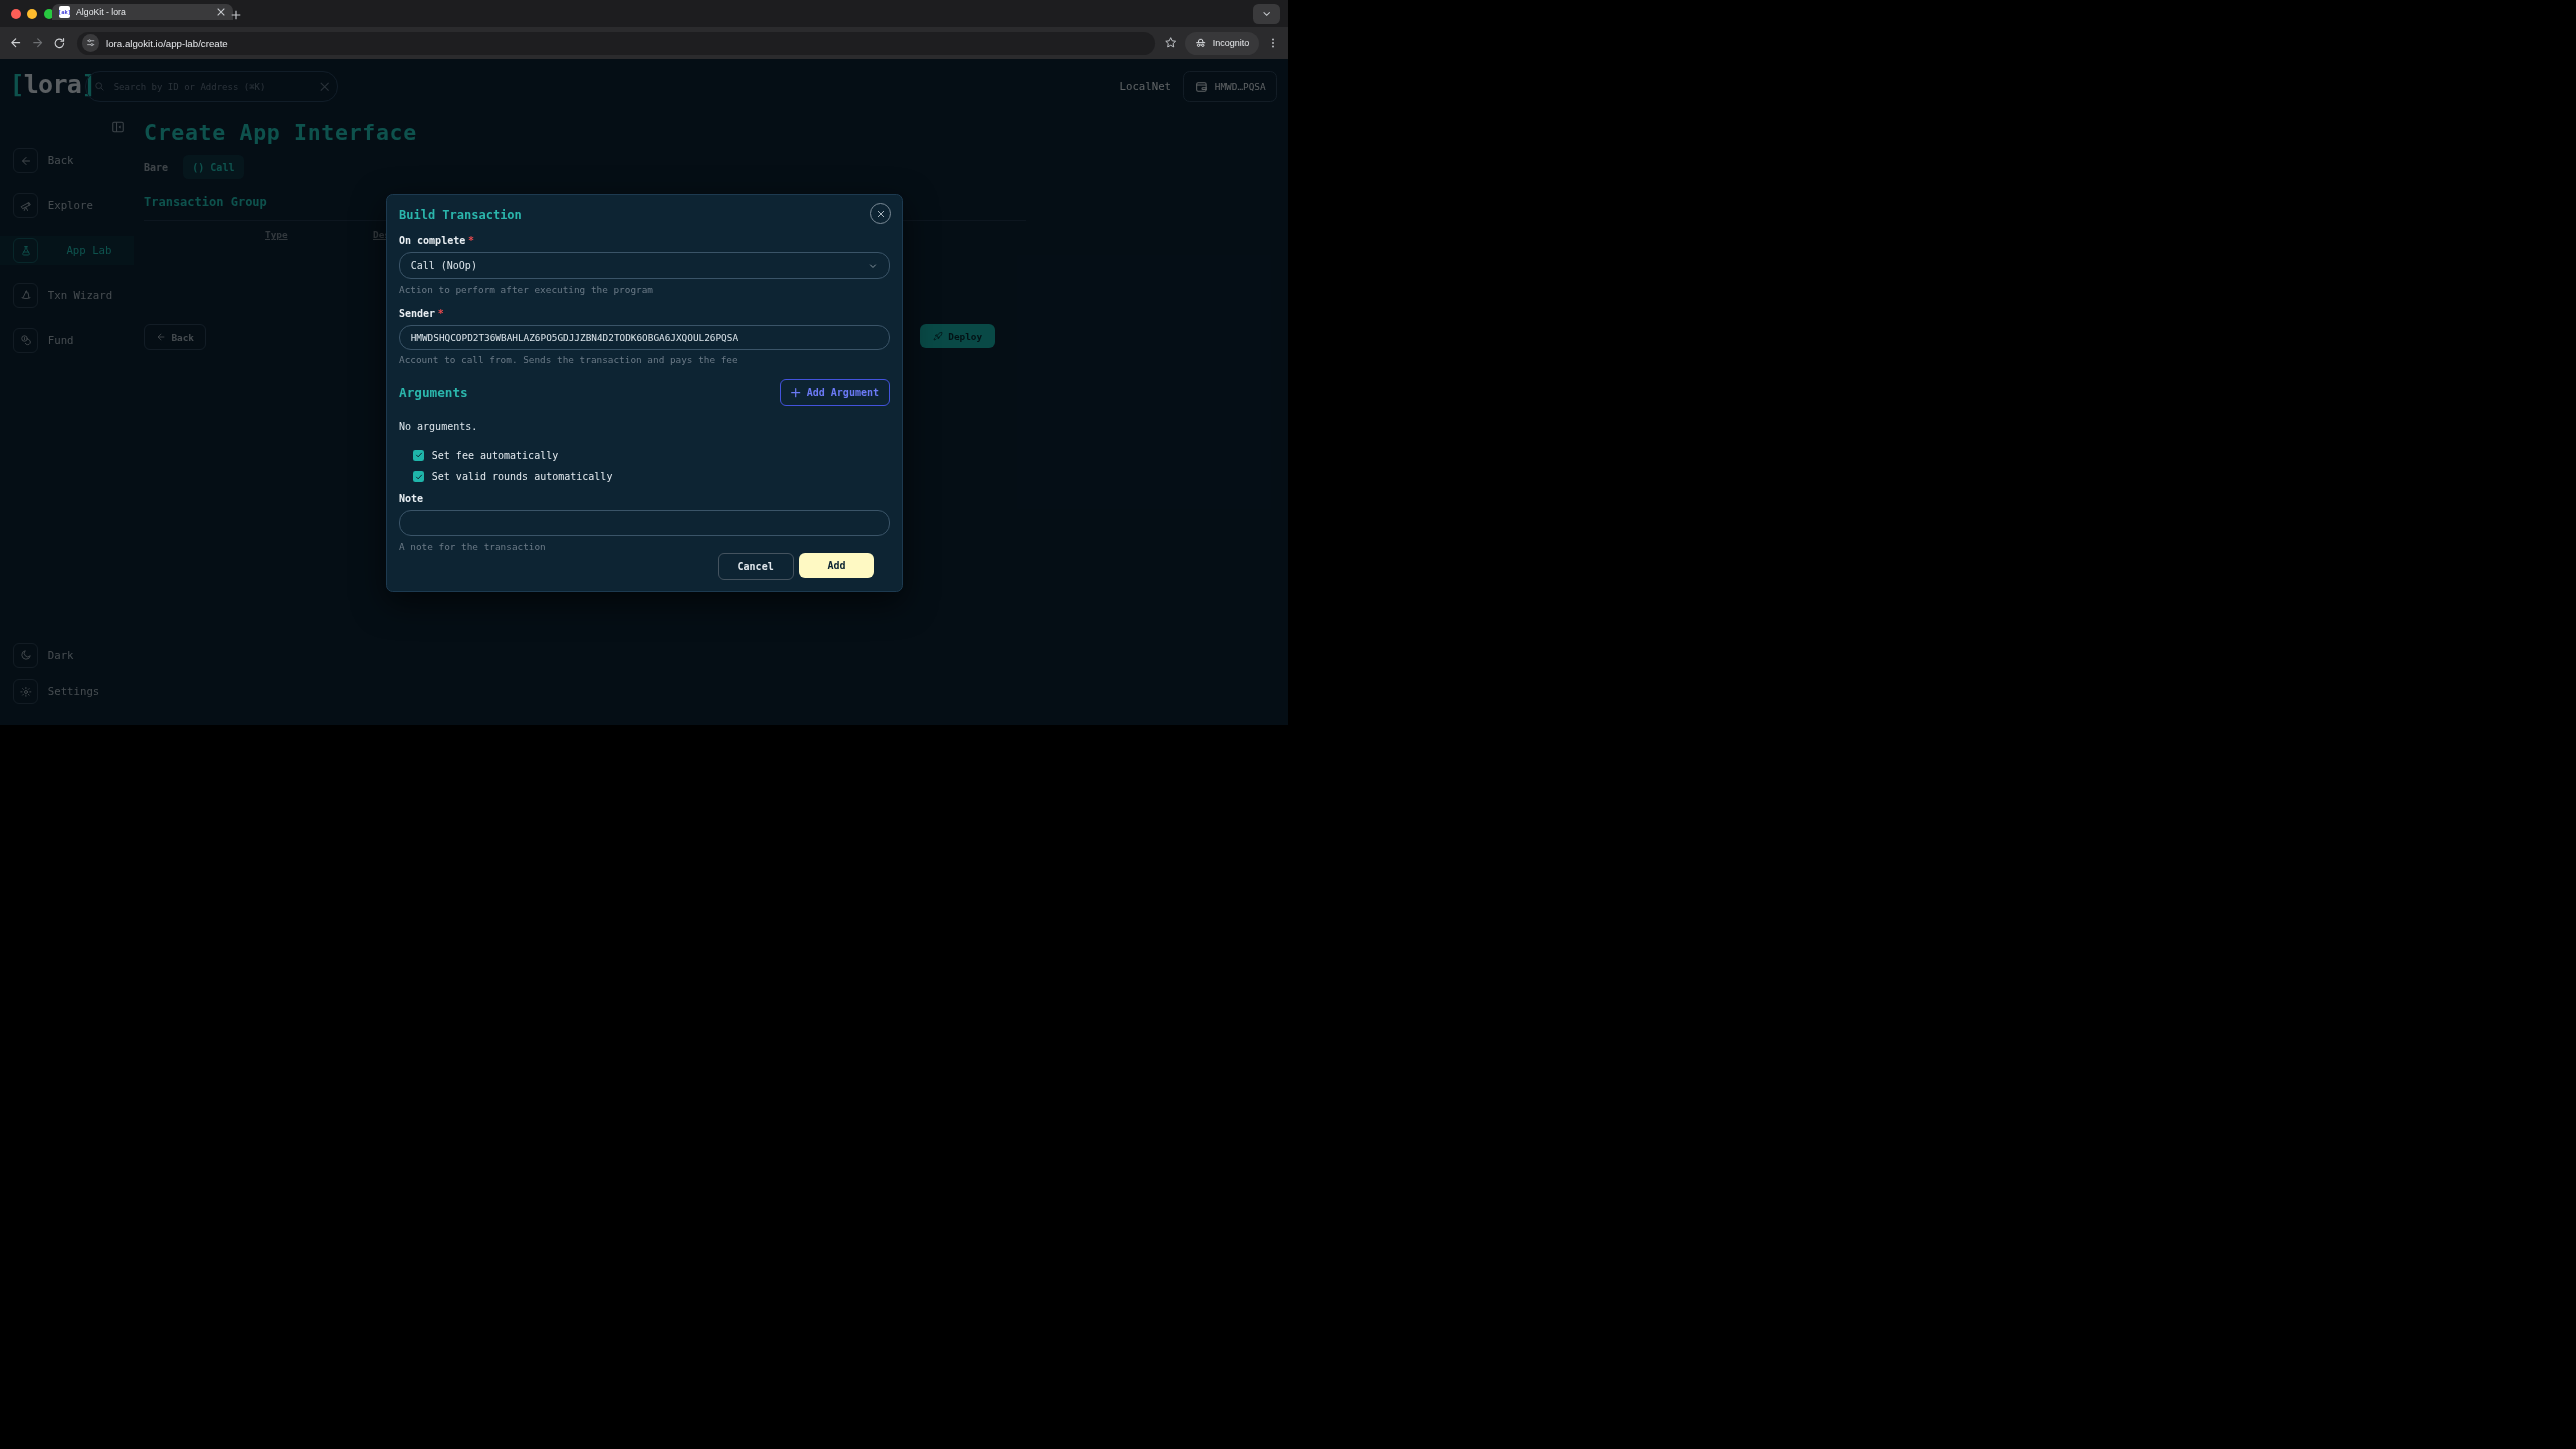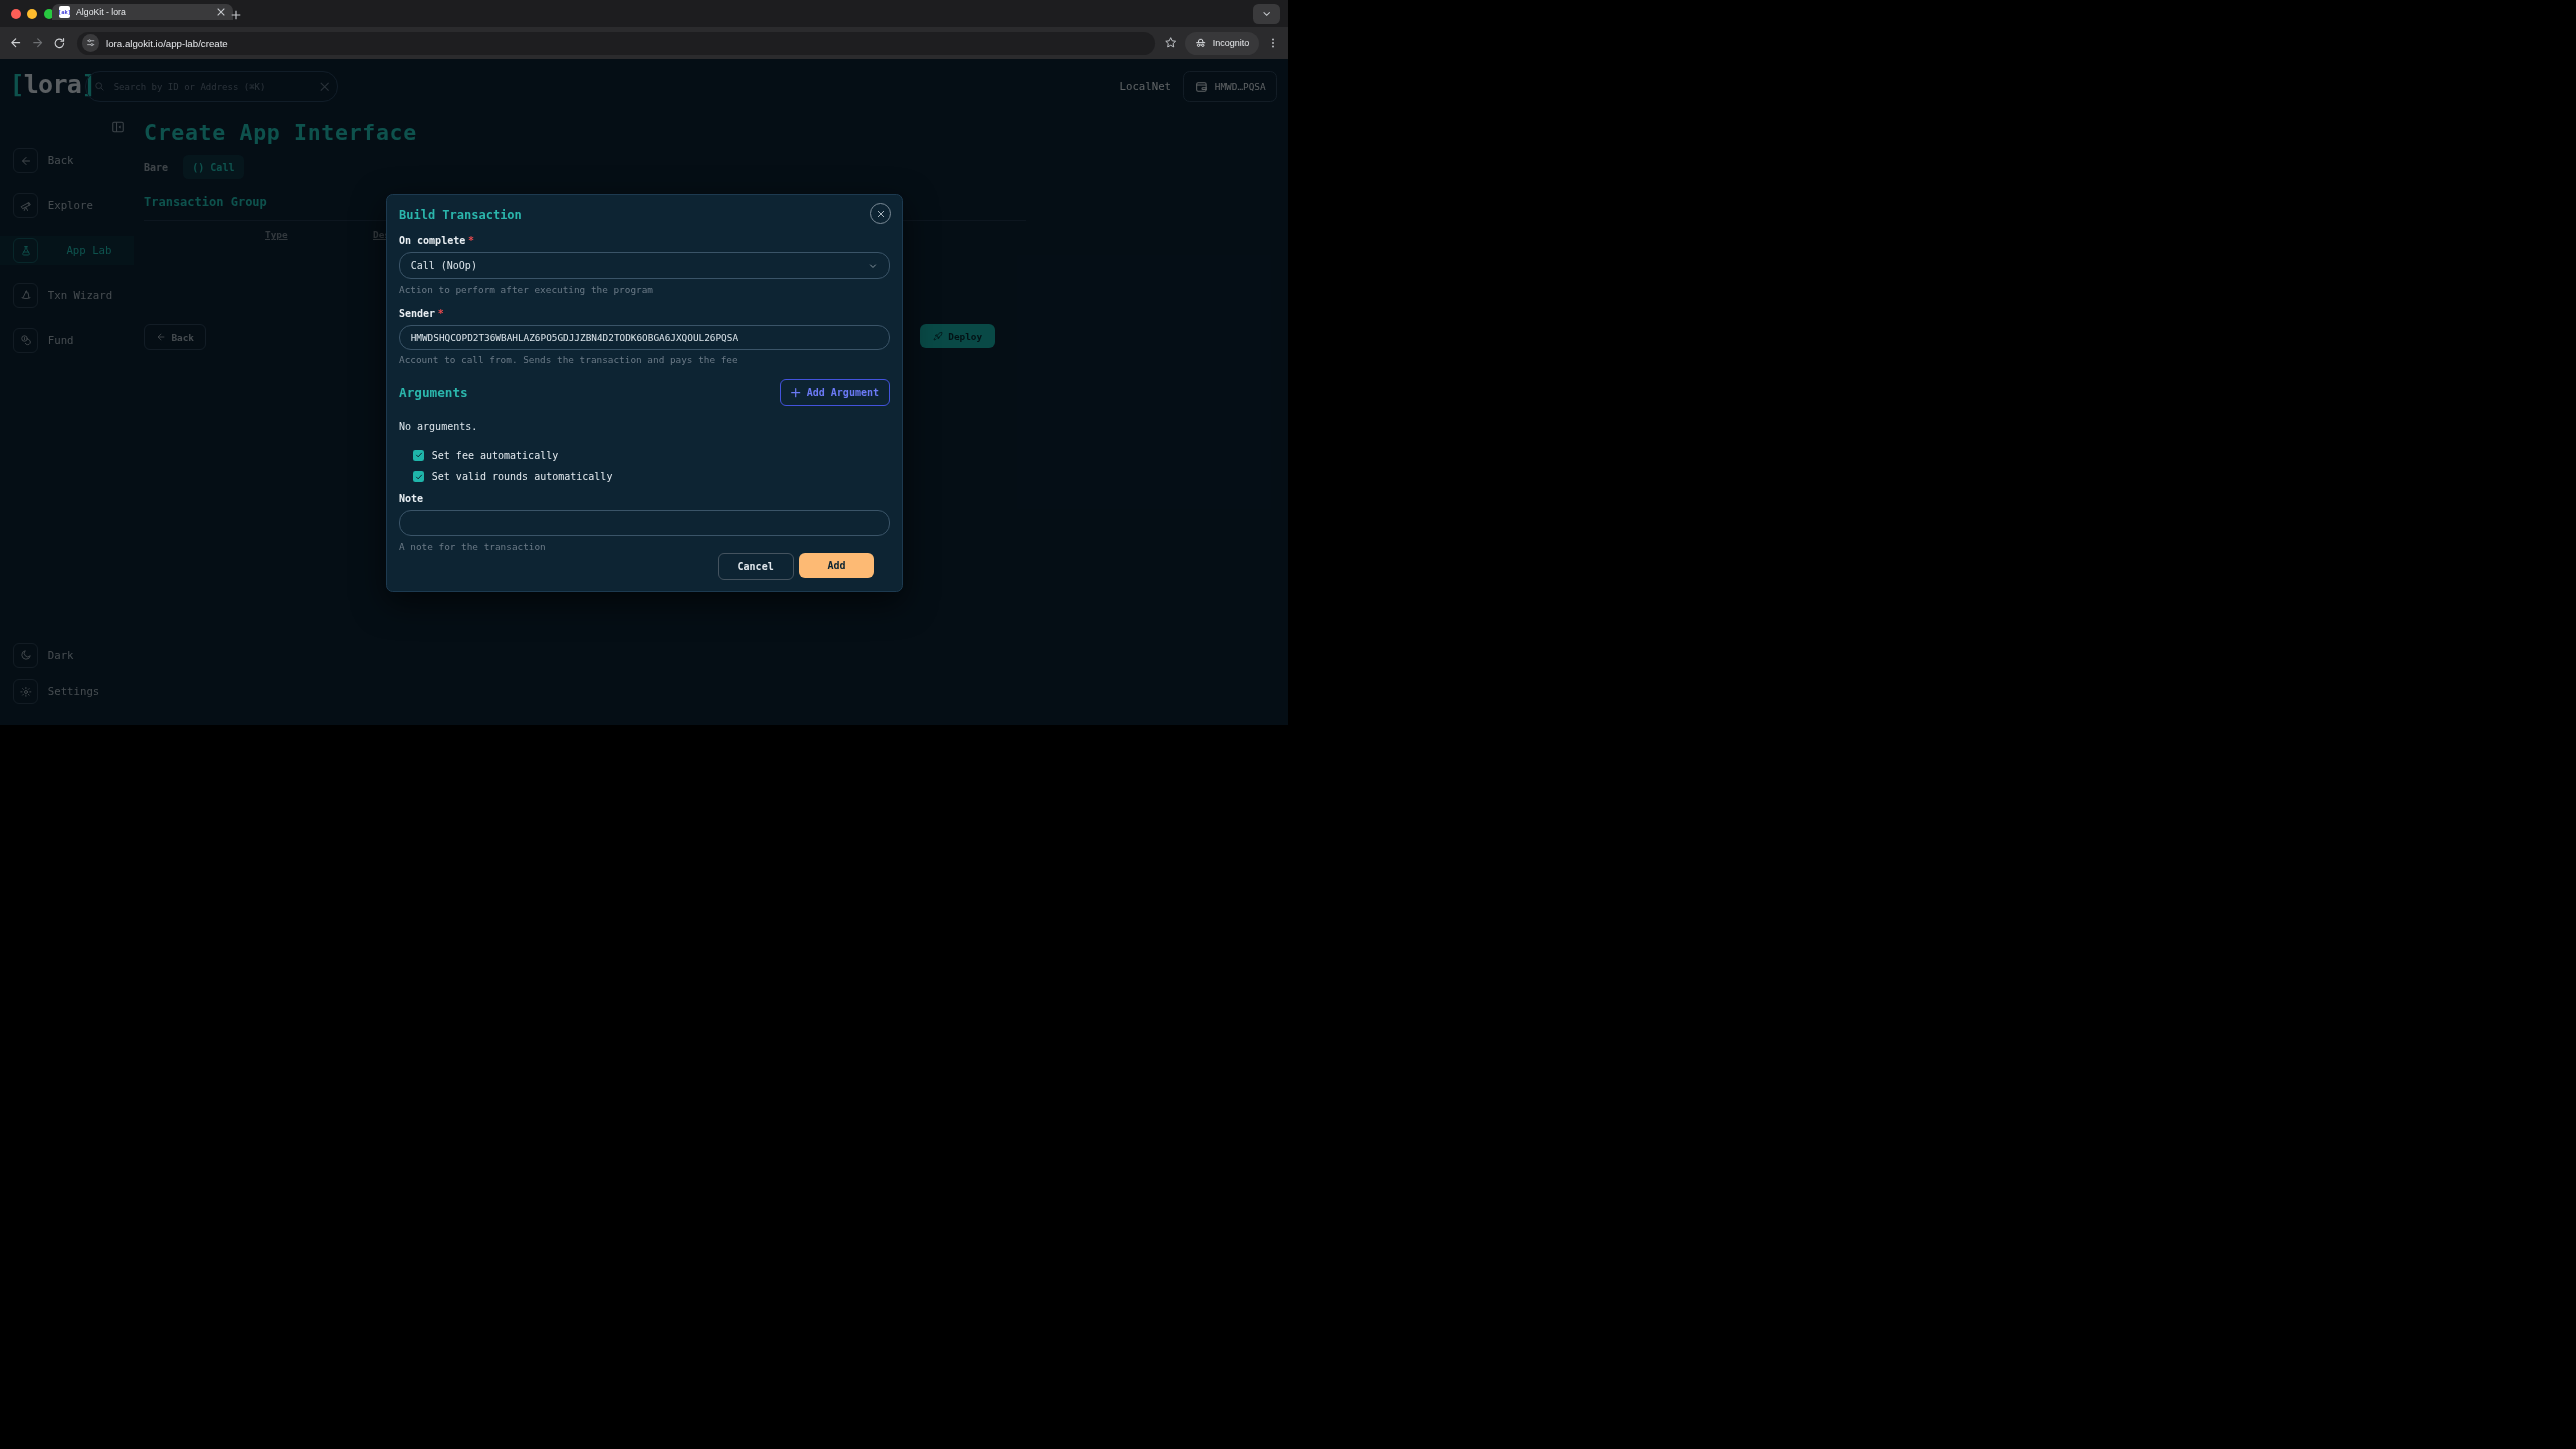--- a/index.html
+++ b/index.html
@@ -106,21 +106,21 @@
   .chk-row + .chk-row{margin-top:10px;}
   .chk{width:11.4px;height:11.4px;background:#1fb5aa;border-radius:2.3px;display:flex;align-items:center;
        justify-content:center;color:#0d2433;}
   .chk-lbl{font-size:10px;color:#e3eaef;}
   .lbl-note{margin-top:10.7px;}
   .note-input{height:26px;}
   .modal-actions{position:absolute;right:28px;bottom:10.7px;display:flex;gap:5.4px;}
   .m-btn{height:25.5px;border-radius:6px;display:flex;align-items:center;justify-content:center;
          font-size:10px;font-weight:bold;}
   .cancel-btn{width:74px;border:0.7px solid #44535f;color:#e0e7ec;}
-  .add-btn{width:75px;background:#fdba74;color:#0c2433;}
+  .add-btn{width:75px;background:#fef9c3;color:#0c2433;}
 
   svg{display:block;}
 </style>
 </head>
 <body>
 
 <div class="stage">
 
   <div class="tabstrip">
     <div class="traffic">

